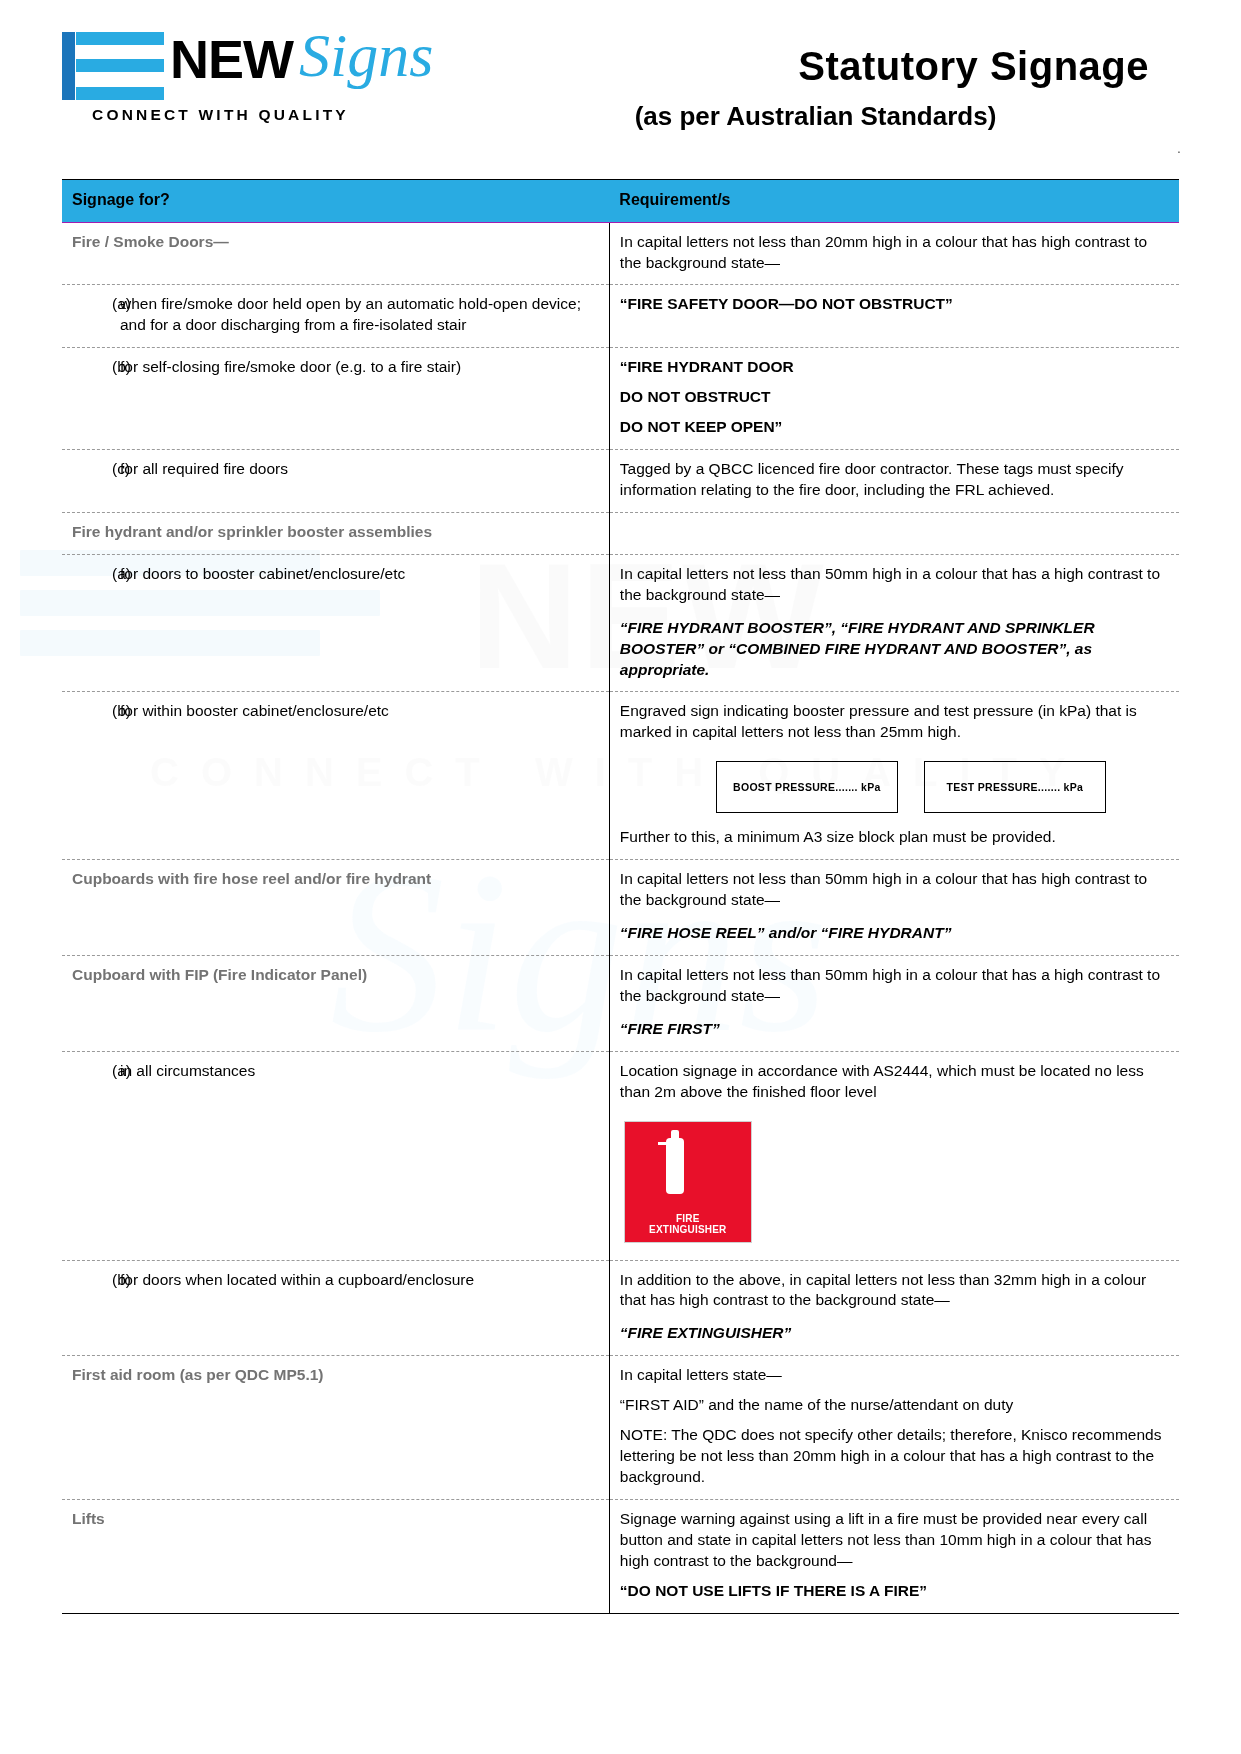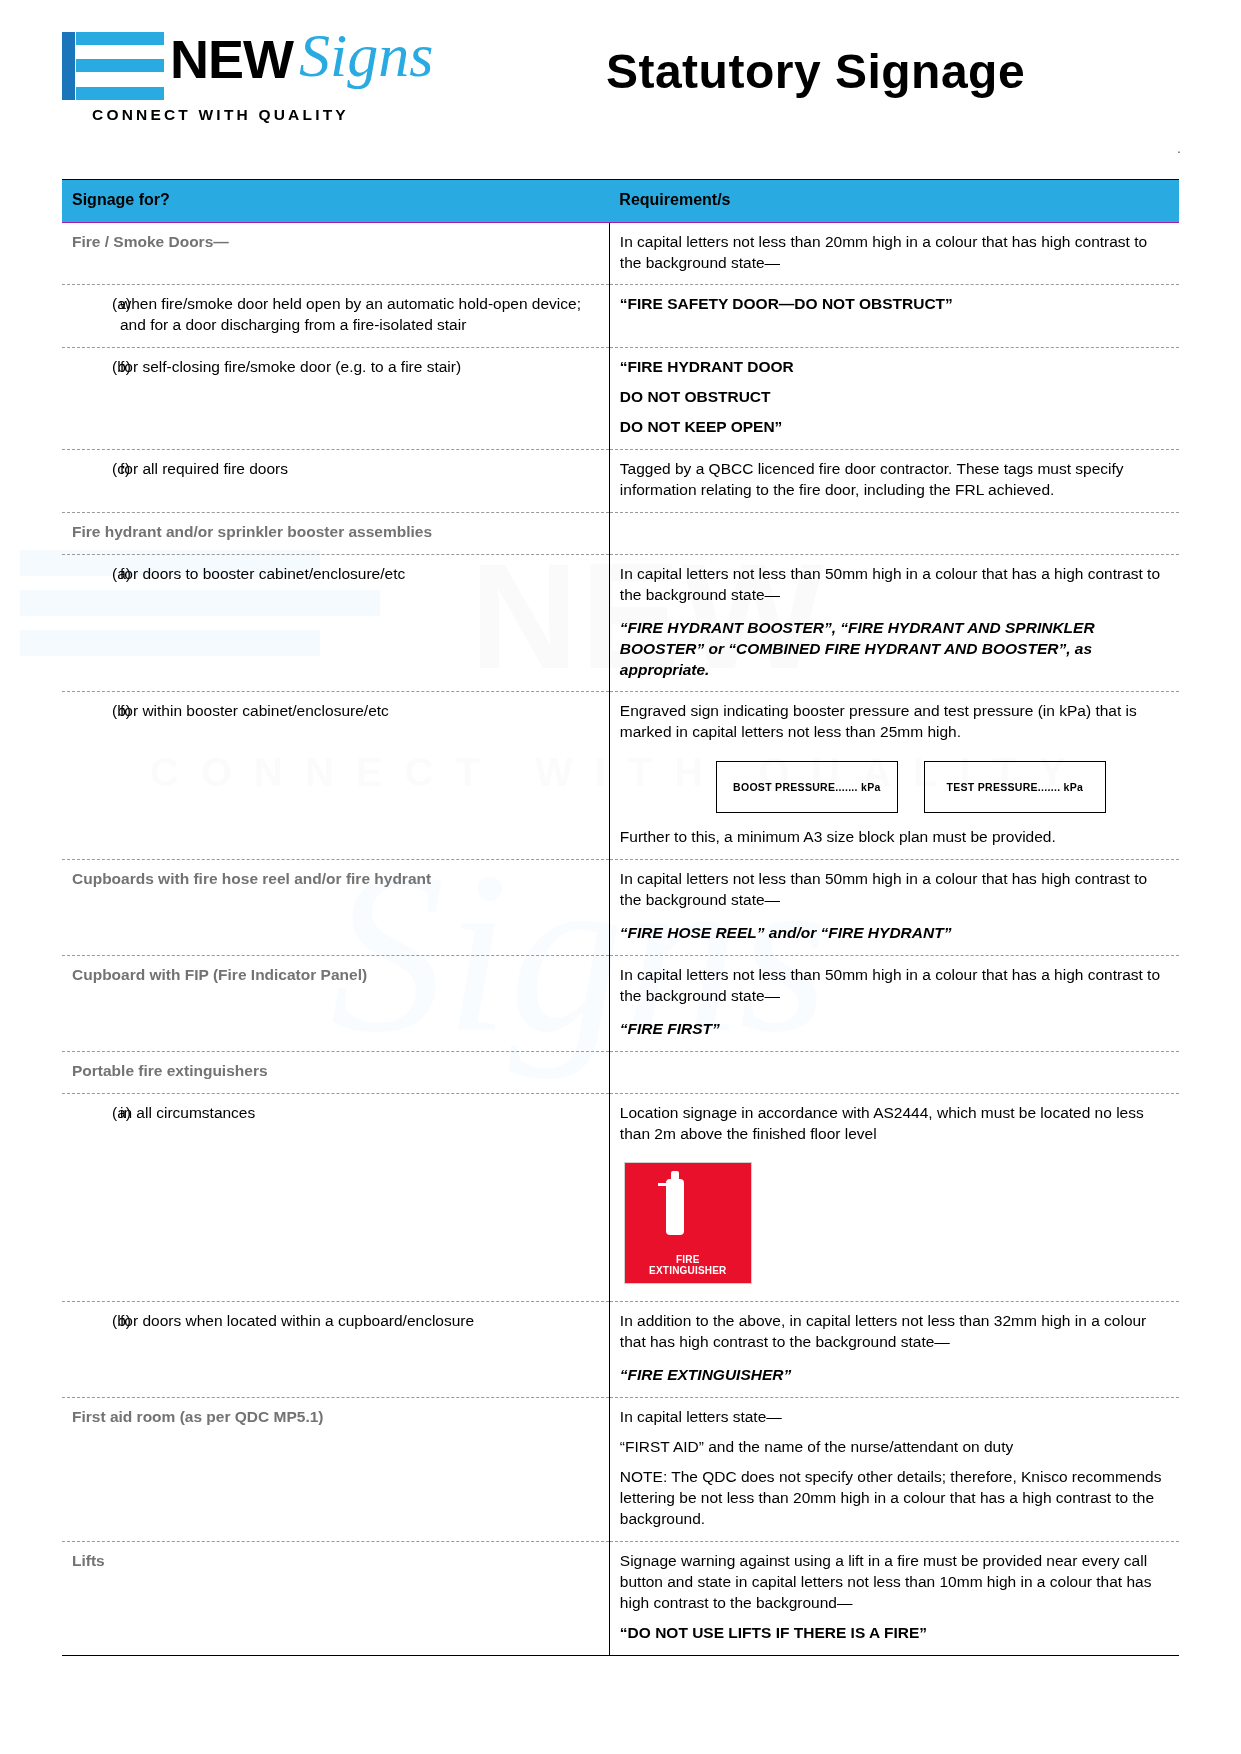--- a/index.html
+++ b/index.html
@@ -123,24 +123,25 @@
     letter-spacing:3.2px;
     color:#000;
     padding-left:30px;
   }
   .title-wrap{
     flex:1;
     text-align:center;
     padding-right:30px;
   }
   .title-main{
-    font-size:48px;
+    font-size:40px;
     font-weight:bold;
     letter-spacing:0.5px;
     margin-top:16px;
+    text-align:right;
   }
   .title-sub{
     font-size:26px;
     font-weight:bold;
     margin-top:12px;
   }
 
   
   table.sig{
     position:relative;
@@ -288,20 +289,21 @@
           <div class="bar b2"></div>
           <div class="bar b3"></div>
         </div>
         <div class="logo-new">NEW</div>
         <div class="logo-signs">Signs</div>
       </div>
       <div class="logo-tag">CONNECT WITH QUALITY</div>
     </div>
     <div class="title-wrap">
       <div class="title-main">Statutory Signage</div>
+      <div class="title-sub">(as per Australian Standards)</div>
     </div>
   </div>
   <div class="dot-mark">.</div>
 
   <table class="sig">
     <colgroup>
         <col class="c1">
         <col class="c2">
       </colgroup>
     <thead>
@@ -399,24 +401,20 @@
       </tr>
 
       <tr class="row major">
         <td class="left">Cupboard with FIP (Fire Indicator Panel)</td>
         <td class="right">
           <div>In capital letters not less than 50mm high in a colour that has a high contrast to the background state—</div>
           <div class="mt b">“FIRE FIRST”</div>
         </td>
       </tr>
 
-      <tr class="row major">
-        <td class="left">Portable fire extinguishers</td>
-        <td class="right"></td>
-      </tr>
 
       <tr class="row">
         <td class="left">
           <div class="sub">
             <div class="lab">(a)</div>
             <div class="txt">in all circumstances</div>
           </div>
         </td>
         <td class="right">
           <div>Location signage in accordance with AS2444, which must be located no less than 2m above the finished floor level</div>

